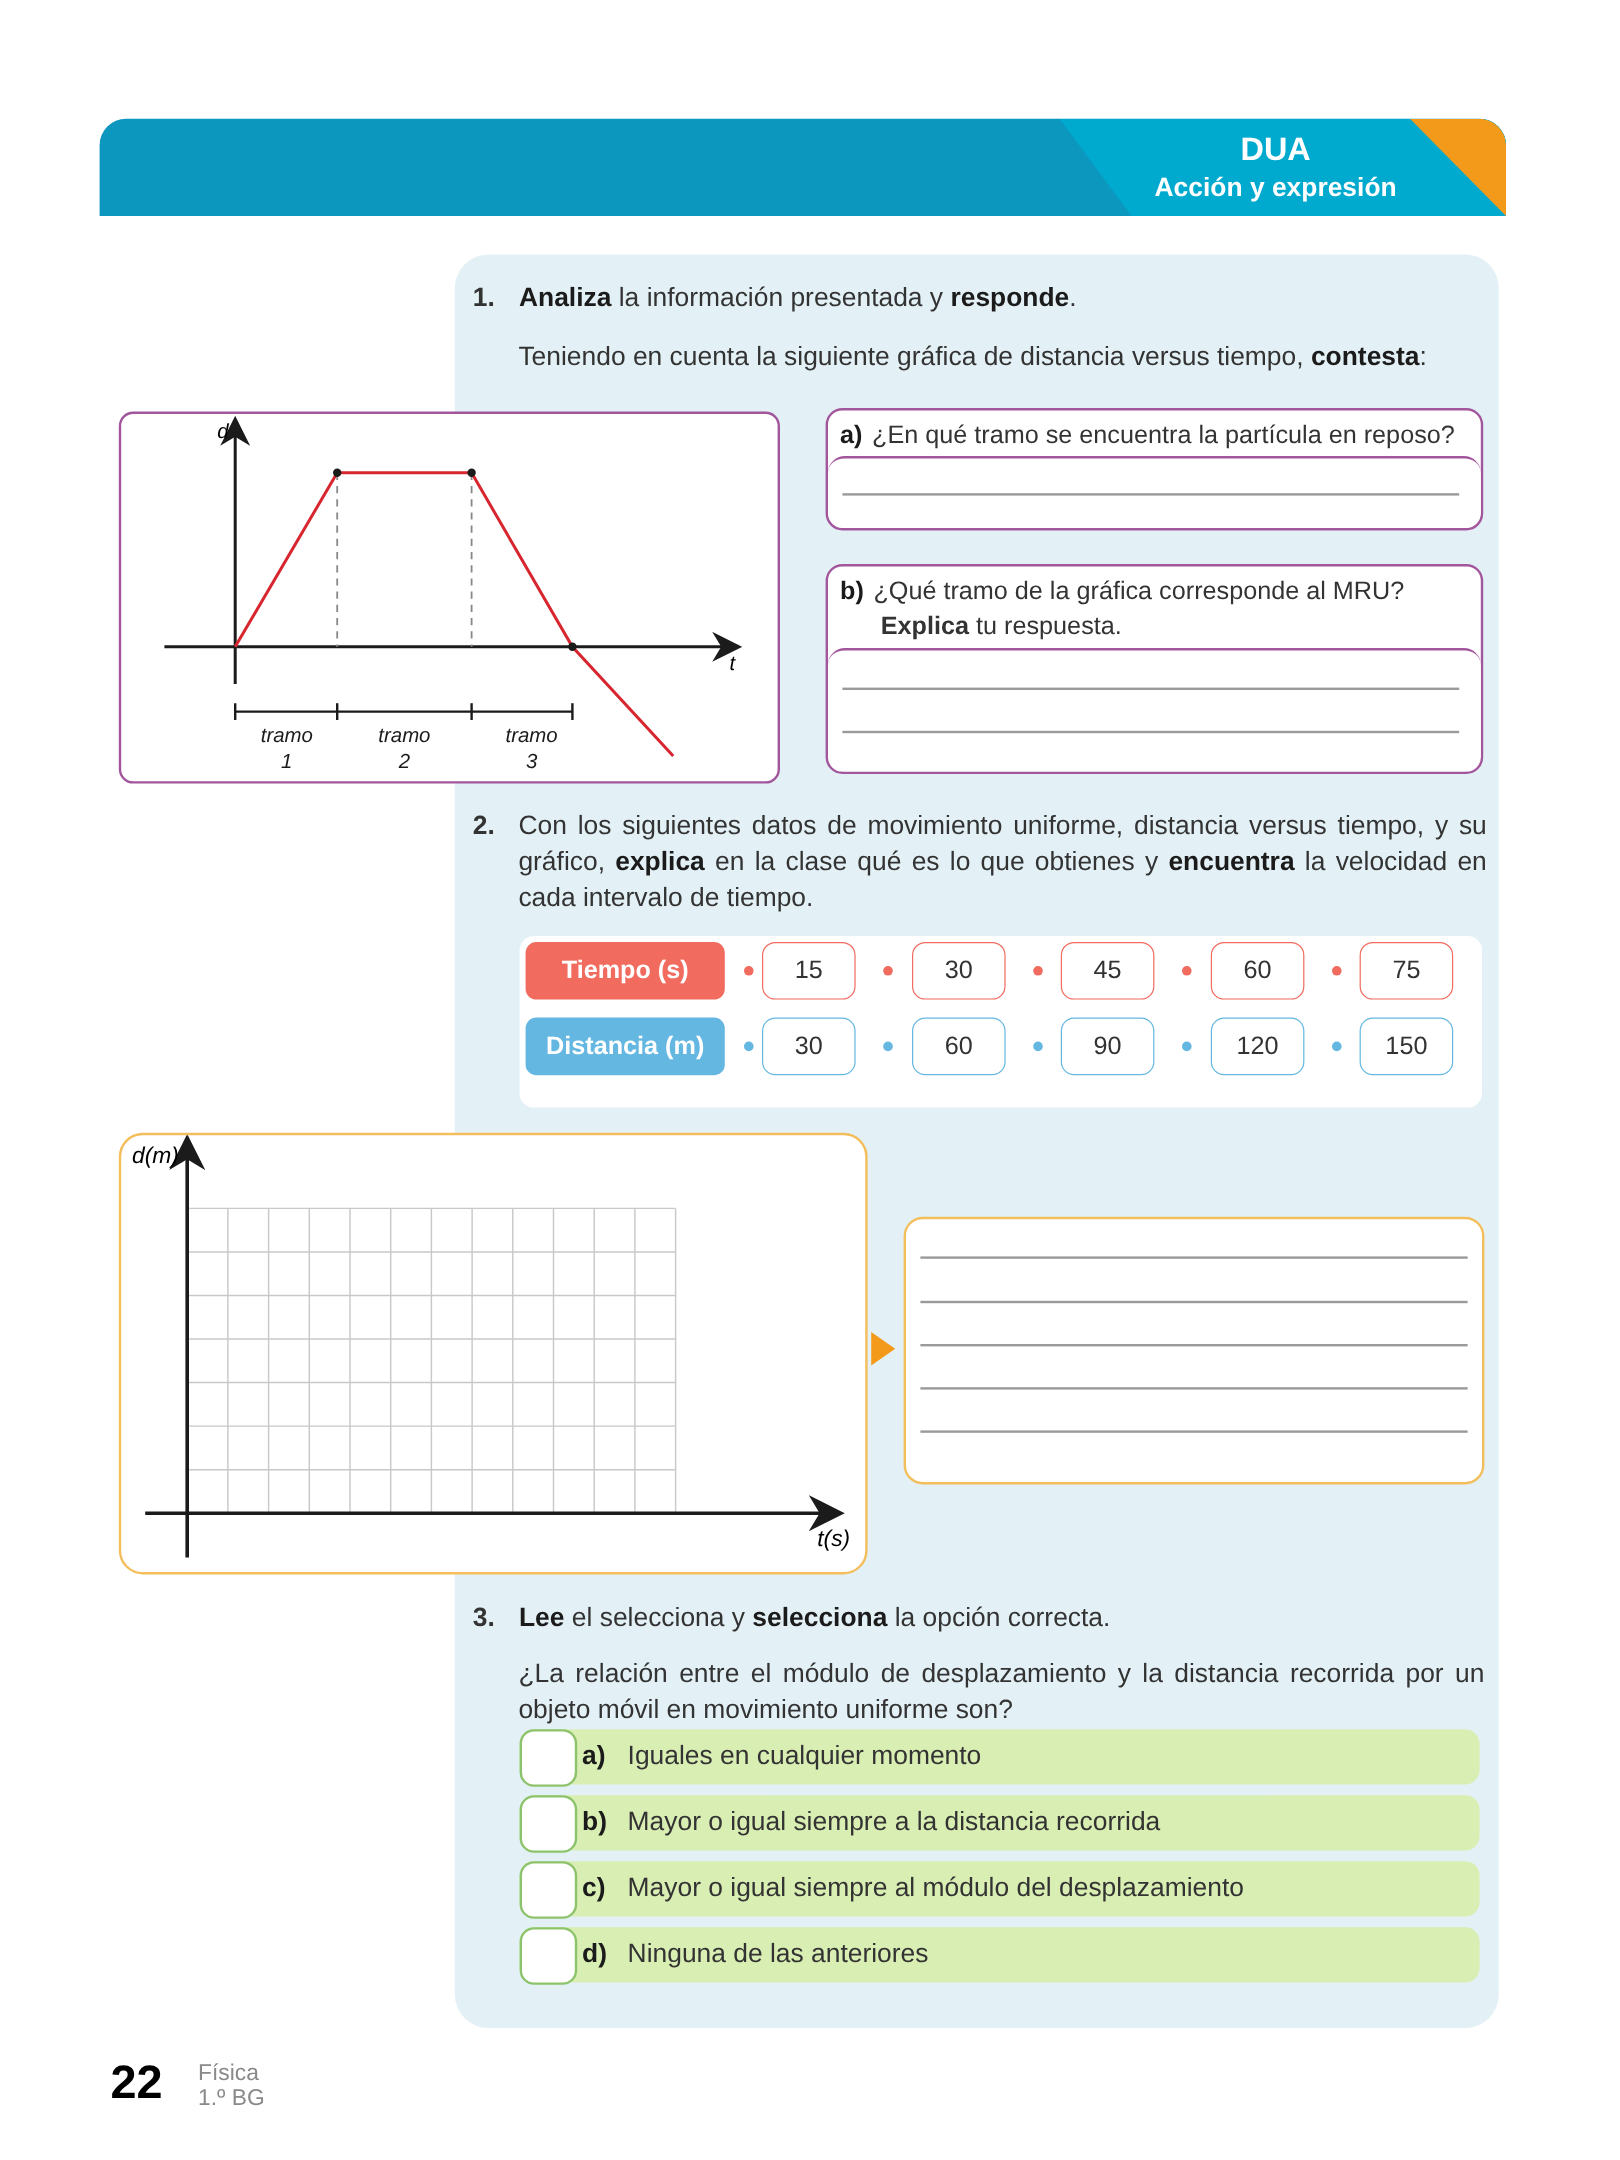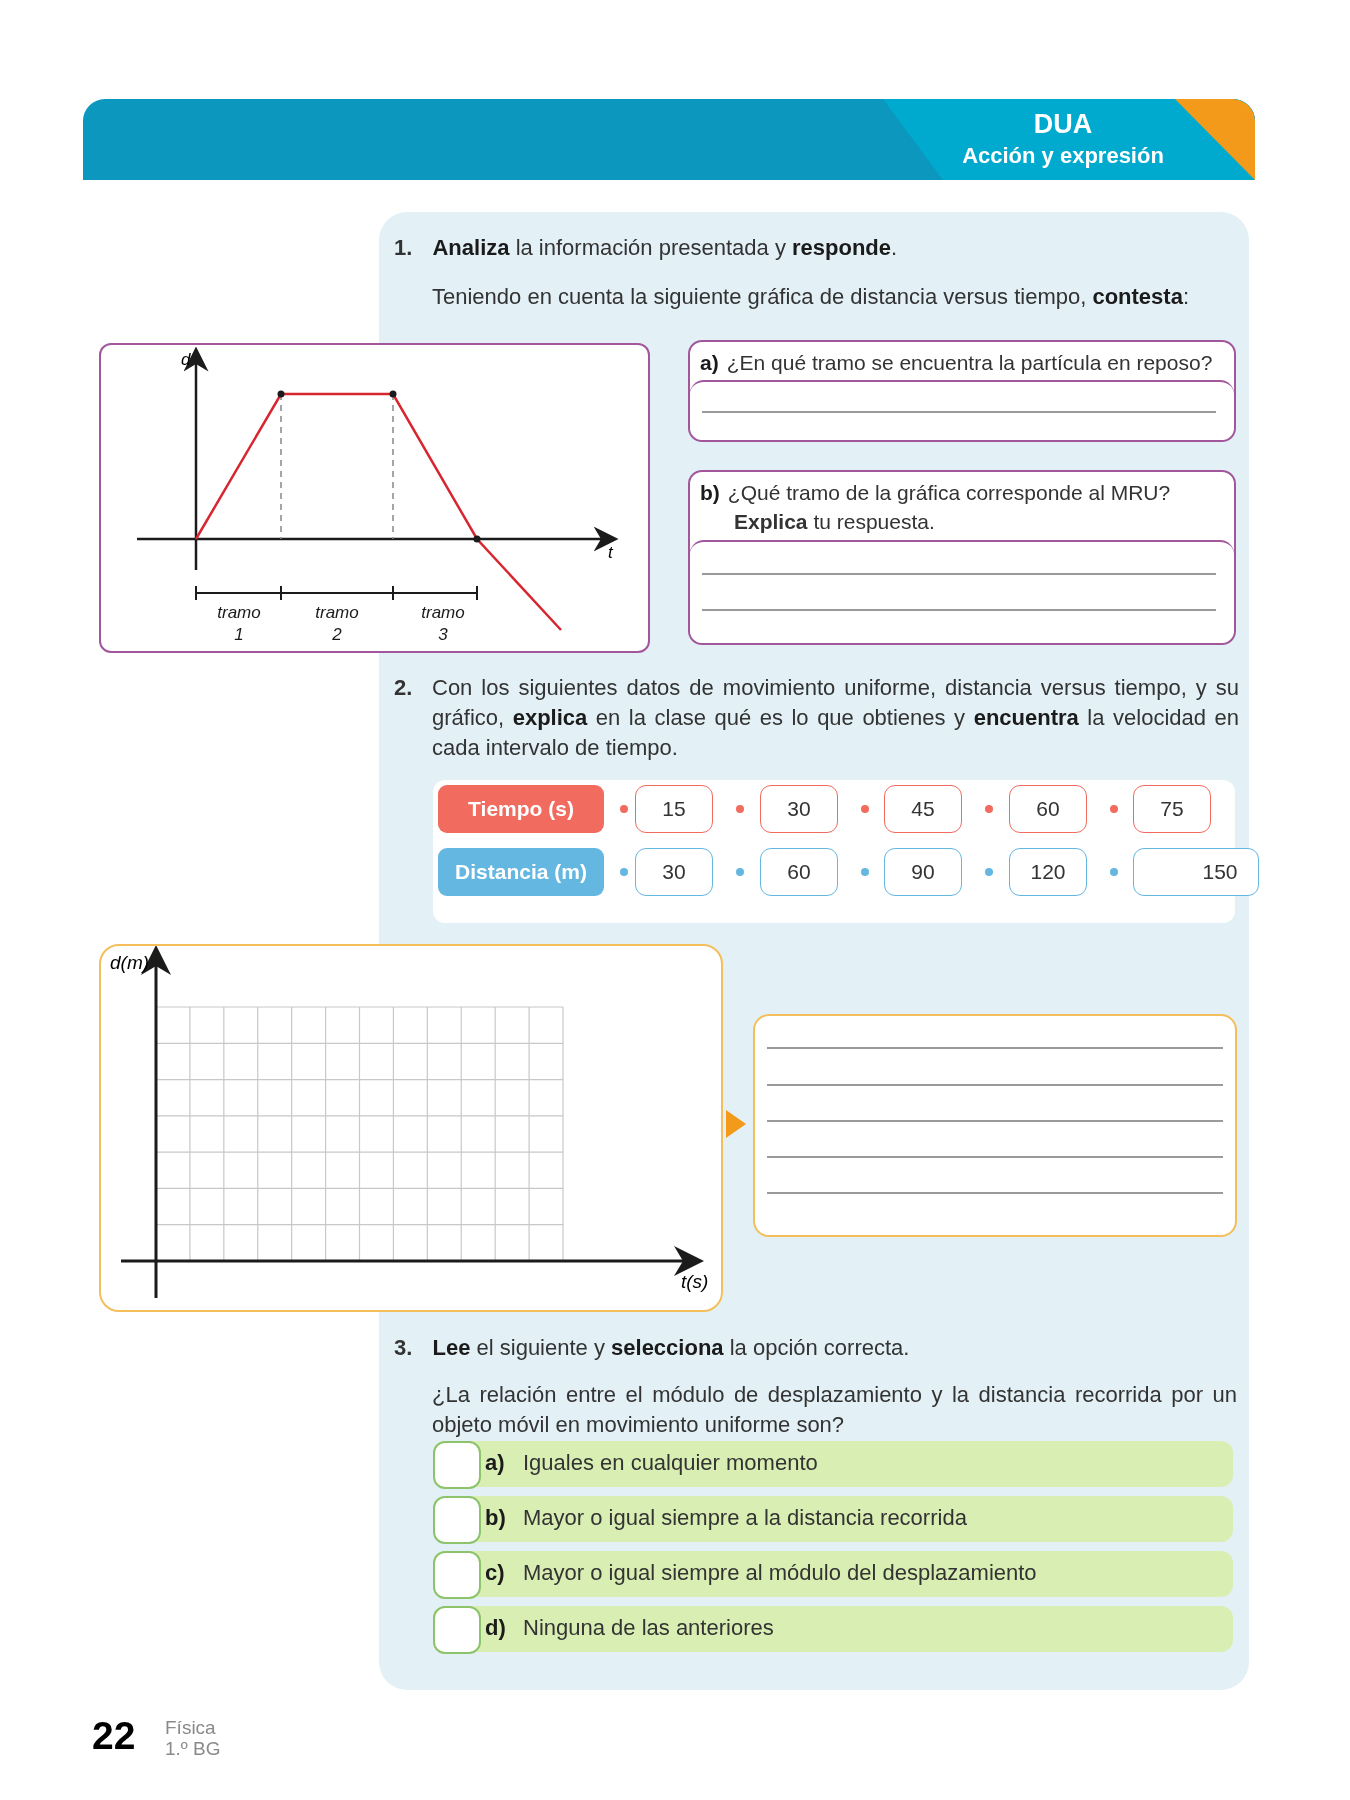--- a/index.html
+++ b/index.html
@@ -166,21 +166,21 @@
 
   <div class="dot" style="left:187px; top:88px; background:#63b7e1;"></div>
   <div class="cell" style="left:202px; top:68px; border:1.5px solid #63b7e1;">30</div>
   <div class="dot" style="left:303px; top:88px; background:#63b7e1;"></div>
   <div class="cell" style="left:327px; top:68px; border:1.5px solid #63b7e1;">60</div>
   <div class="dot" style="left:428px; top:88px; background:#63b7e1;"></div>
   <div class="cell" style="left:451px; top:68px; border:1.5px solid #63b7e1;">90</div>
   <div class="dot" style="left:552px; top:88px; background:#63b7e1;"></div>
   <div class="cell" style="left:576px; top:68px; border:1.5px solid #63b7e1;">120</div>
   <div class="dot" style="left:677px; top:88px; background:#63b7e1;"></div>
-  <div class="cell" style="left:700px; top:68px; border:1.5px solid #63b7e1;padding-left:48px;">150</div>
+  <div class="cell" style="left:700px; top:68px; border:1.5px solid #63b7e1;">150</div>
 </div>
 
 <div class="abs graph2">
   <svg id="grid2" width="620" height="364" viewBox="0 0 620 364">
     <defs>
       <marker id="arr2" markerWidth="10" markerHeight="10" refX="5" refY="5" orient="auto">
         <path d="M0,0 L10,5 L0,10 L3,5 Z" fill="#1b1b1b"></path>
       </marker>
     </defs>
     <g id="grid-lines">
@@ -215,21 +215,21 @@
 <div class="abs notes">
   <div class="ans-line" style="top:31px; left:12px; right:12px;"></div>
   <div class="ans-line" style="top:68px; left:12px; right:12px;"></div>
   <div class="ans-line" style="top:104px; left:12px; right:12px;"></div>
   <div class="ans-line" style="top:140px; left:12px; right:12px;"></div>
   <div class="ans-line" style="top:176px; left:12px; right:12px;"></div>
 </div>
 
 <div class="abs q-text" style="left:394px; top:1333px;">
   <span class="q-num">3.</span>
-  <span style="display:inline-block; width:14px;"></span><b>Lee</b><span> el siguiente y </span><b>selecciona</b><span> la opción correcta.</span>
+  <span style="display:inline-block; width:14px;"></span><b>Lee</b><span> el selecciona y </span><b>selecciona</b><span> la opción correcta.</span>
 </div>
 <div class="abs q-text" style="left:432px; top:1380px; width:805px; text-align:justify;">¿La relación entre el módulo de desplazamiento y la distancia recorrida por un objeto móvil en movimiento uniforme son?</div>
 
 <div class="option" style="top:1441px;">
   <div class="chk"></div>
   <span class="olbl">a)</span>
   <span class="otxt">Iguales en cualquier momento</span>
 </div>
 <div class="option" style="top:1496px;">
   <div class="chk"></div>

